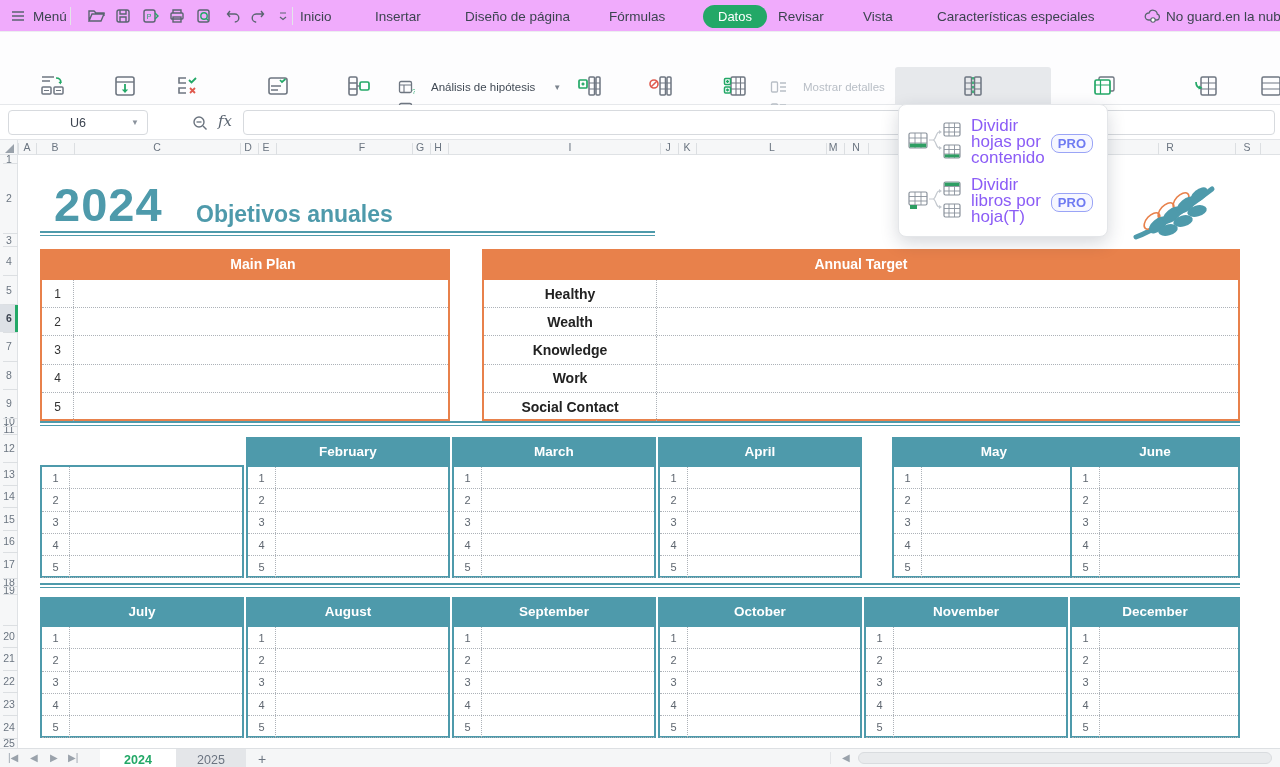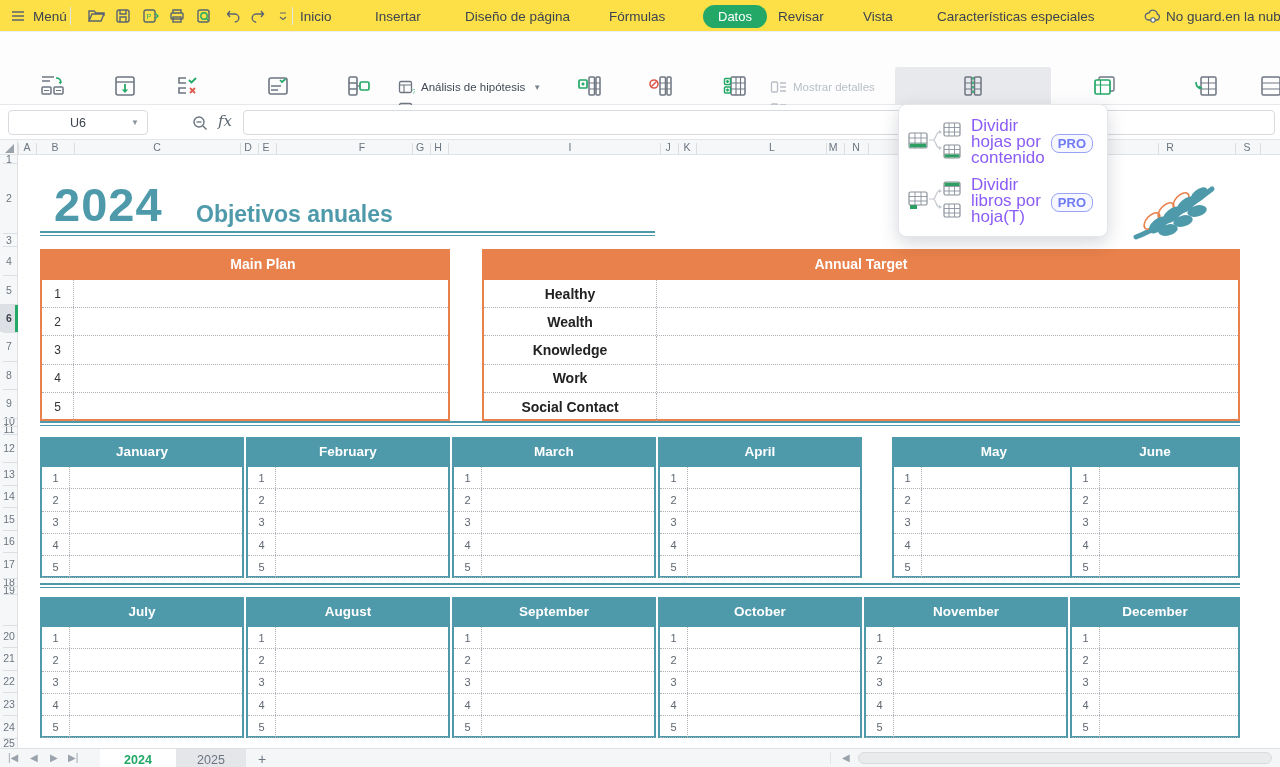--- a/index.html
+++ b/index.html
@@ -2,38 +2,38 @@
 <html><head>
 <meta charset="utf-8">
 <style>
   * { margin:0; padding:0; box-sizing:border-box; }
   html,body { width:1280px; height:767px; overflow:hidden; background:#fff;
     font-family:"Liberation Sans", sans-serif; }
   #app { position:relative; width:1280px; height:767px; overflow:hidden; background:#fff; }
   .abs { position:absolute; }
 
   
-  .menubar { position:absolute; left:0; top:0; width:1280px; height:32px; background:#fde047;
+  .menubar { position:absolute; left:0; top:0; width:1280px; height:32px; background:#f0abfc;
     border-bottom:1px solid #ECEEF0; font-size:13.5px; color:#3C4450; }
   .mb-item { position:absolute; top:0; height:32px; display:flex; align-items:center; white-space:nowrap; cursor:default; }
   .vdiv { position:absolute; top:7px; width:1px; height:18px; background:#E3E5E8; }
   .tab-pill { background:#23A867; color:#fff; border-radius:13px; padding:4px 15px; font-size:13px; }
   .qicon { position:absolute; top:6px; width:22px; height:20px; display:flex; align-items:center; justify-content:center; }
   .qicon svg { stroke:#5A6470; fill:none; stroke-width:1.4; }
   .cloud { display:flex; align-items:center; gap:5px; color:#3C4450; }
 
   
   .ribbon { position:absolute; left:0; top:32px; width:1280px; height:73px; background:#FDFDFE;
     border-bottom:1px solid #E6E8EB; }
   .rbtn { position:absolute; top:36px; height:66px; text-align:center; font-size:11.5px; color:#414A55; cursor:default; }
   .rbtn .ric { height:30px; display:flex; align-items:flex-end; justify-content:center; }
   .rbtn .rlabel { margin-top:4px; line-height:14px; }
   .arrow { font-size:8px; color:#7B838D; margin-left:2px; }
   .smallstack { position:absolute; font-size:11.5px; color:#414A55; }
-  .srow { display:flex; align-items:center; gap:6px; height:22px; }
+  .srow { display:flex; align-items:center; gap:16px; height:22px; }
   .srow.disabled { color:#B8BEC6; }
   .pressed-bg { position:absolute; left:895px; top:35px; width:156px; height:66px; background:#E7E9EC; border-radius:3px; }
   .ric svg, .srow svg { display:block; }
 
   
   .fbar { position:absolute; left:0; top:105px; width:1280px; height:35px; background:#fff;
     border-bottom:1px solid #E3E5E8; }
   .namebox { position:absolute; left:8px; top:5px; width:140px; height:25px; border:1px solid #D7DADE;
     border-radius:4px; display:flex; align-items:center; justify-content:center; font-size:12.5px; color:#3C4450; }
   .namebox .nb-arrow { position:absolute; right:8px; font-size:8px; color:#8A929C; }
@@ -570,21 +570,20 @@
           <div class="plabel" style="width: 173px;">Knowledge</div>
         </div>
         <div class="prow" style="top: 84.6px; height: 28.2px;">
           <div class="plabel" style="width: 173px;">Work</div>
         </div>
         <div class="prow" style="top: 112.8px; height: 28.2px;">
           <div class="plabel" style="width: 173px;">Social Contact</div>
         </div>
       </div>
       <div class="mtable" style="left: 22px; top: 310px; width: 204px; height: 113px;">
-        <div class="mhead" style="width: 204px;">January</div>
         <div class="mrow" style="top: 0px; height: 22.3px;">
           <div class="mnum">1</div>
         </div>
         <div class="mrow" style="top: 22.3px; height: 22.3px;">
           <div class="mnum">2</div>
         </div>
         <div class="mrow" style="top: 44.6px; height: 22.3px;">
           <div class="mnum">3</div>
         </div>
         <div class="mrow" style="top: 66.9px; height: 22.3px;">

